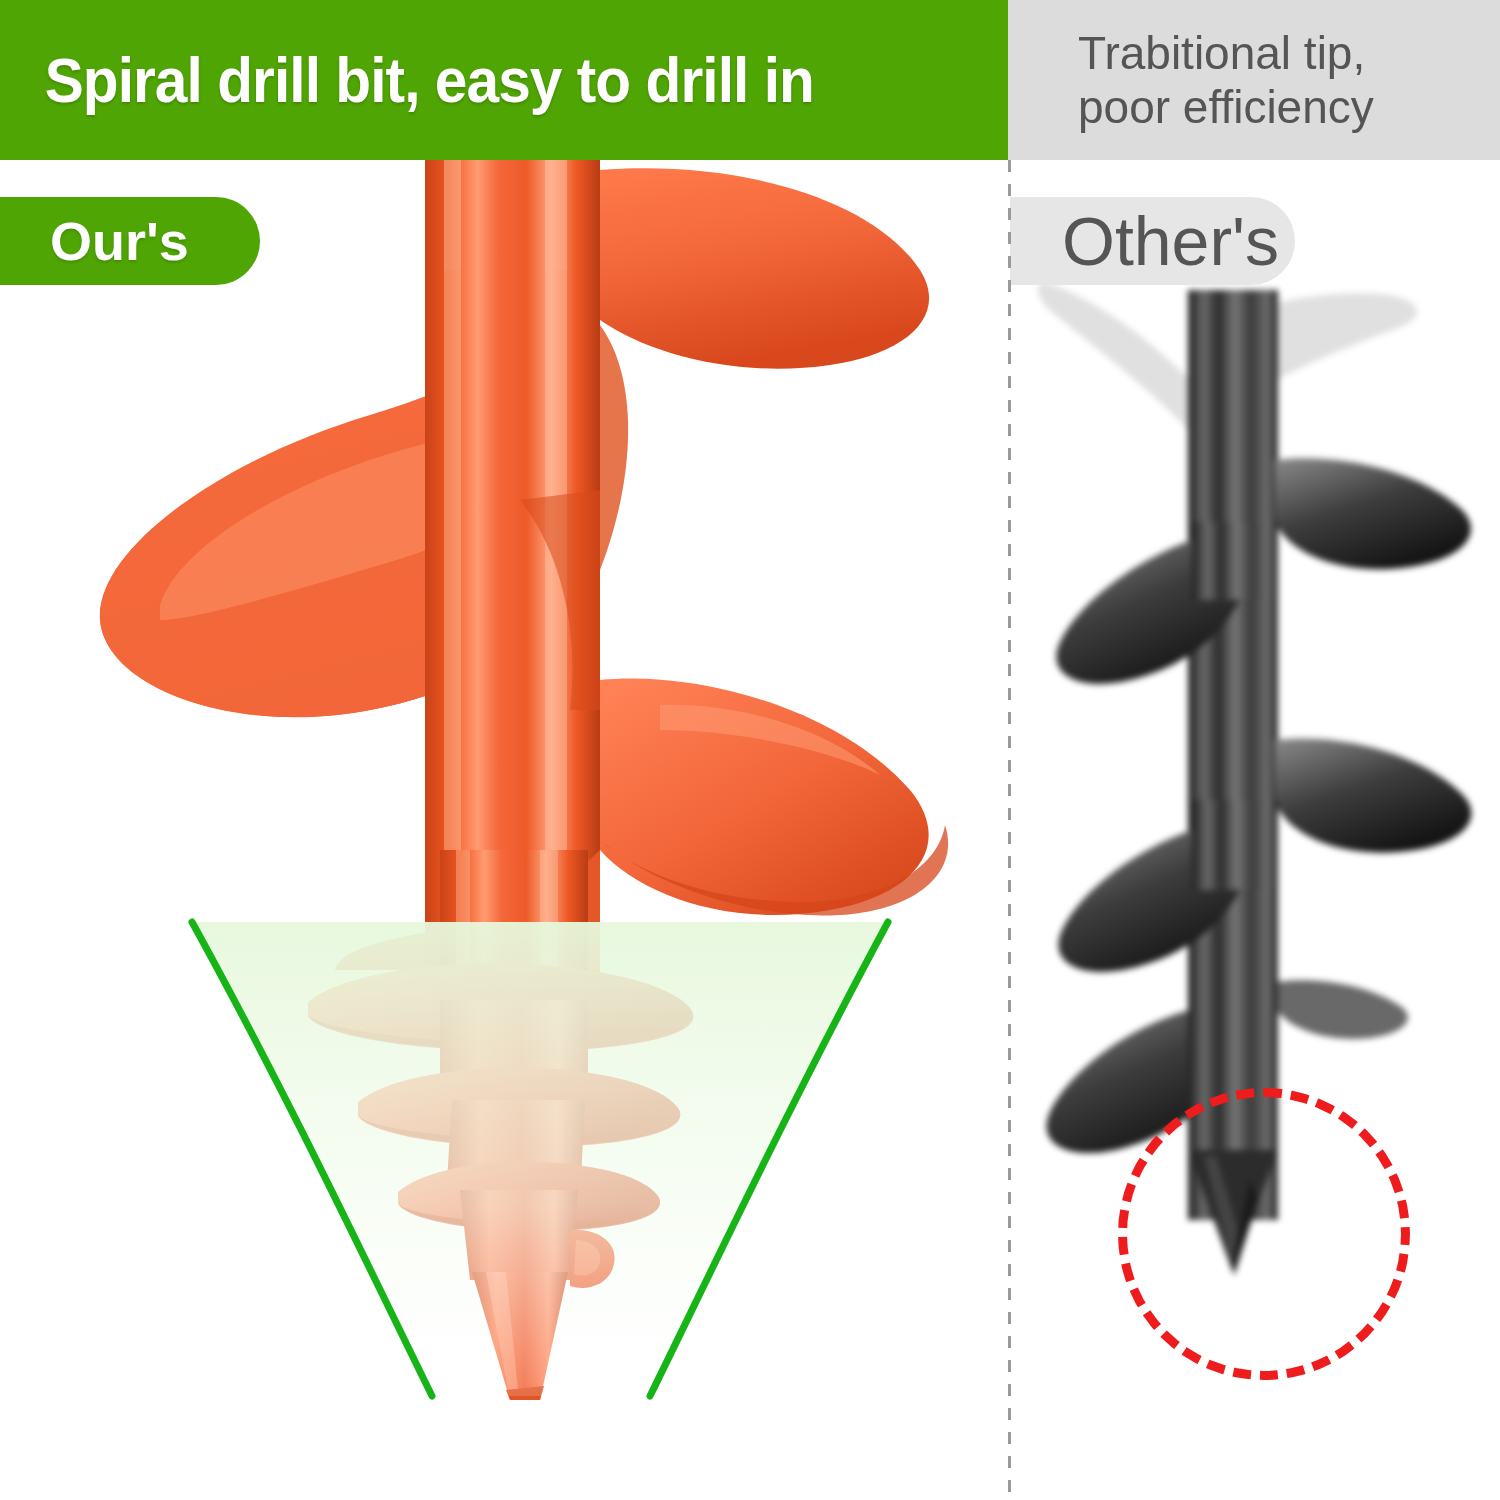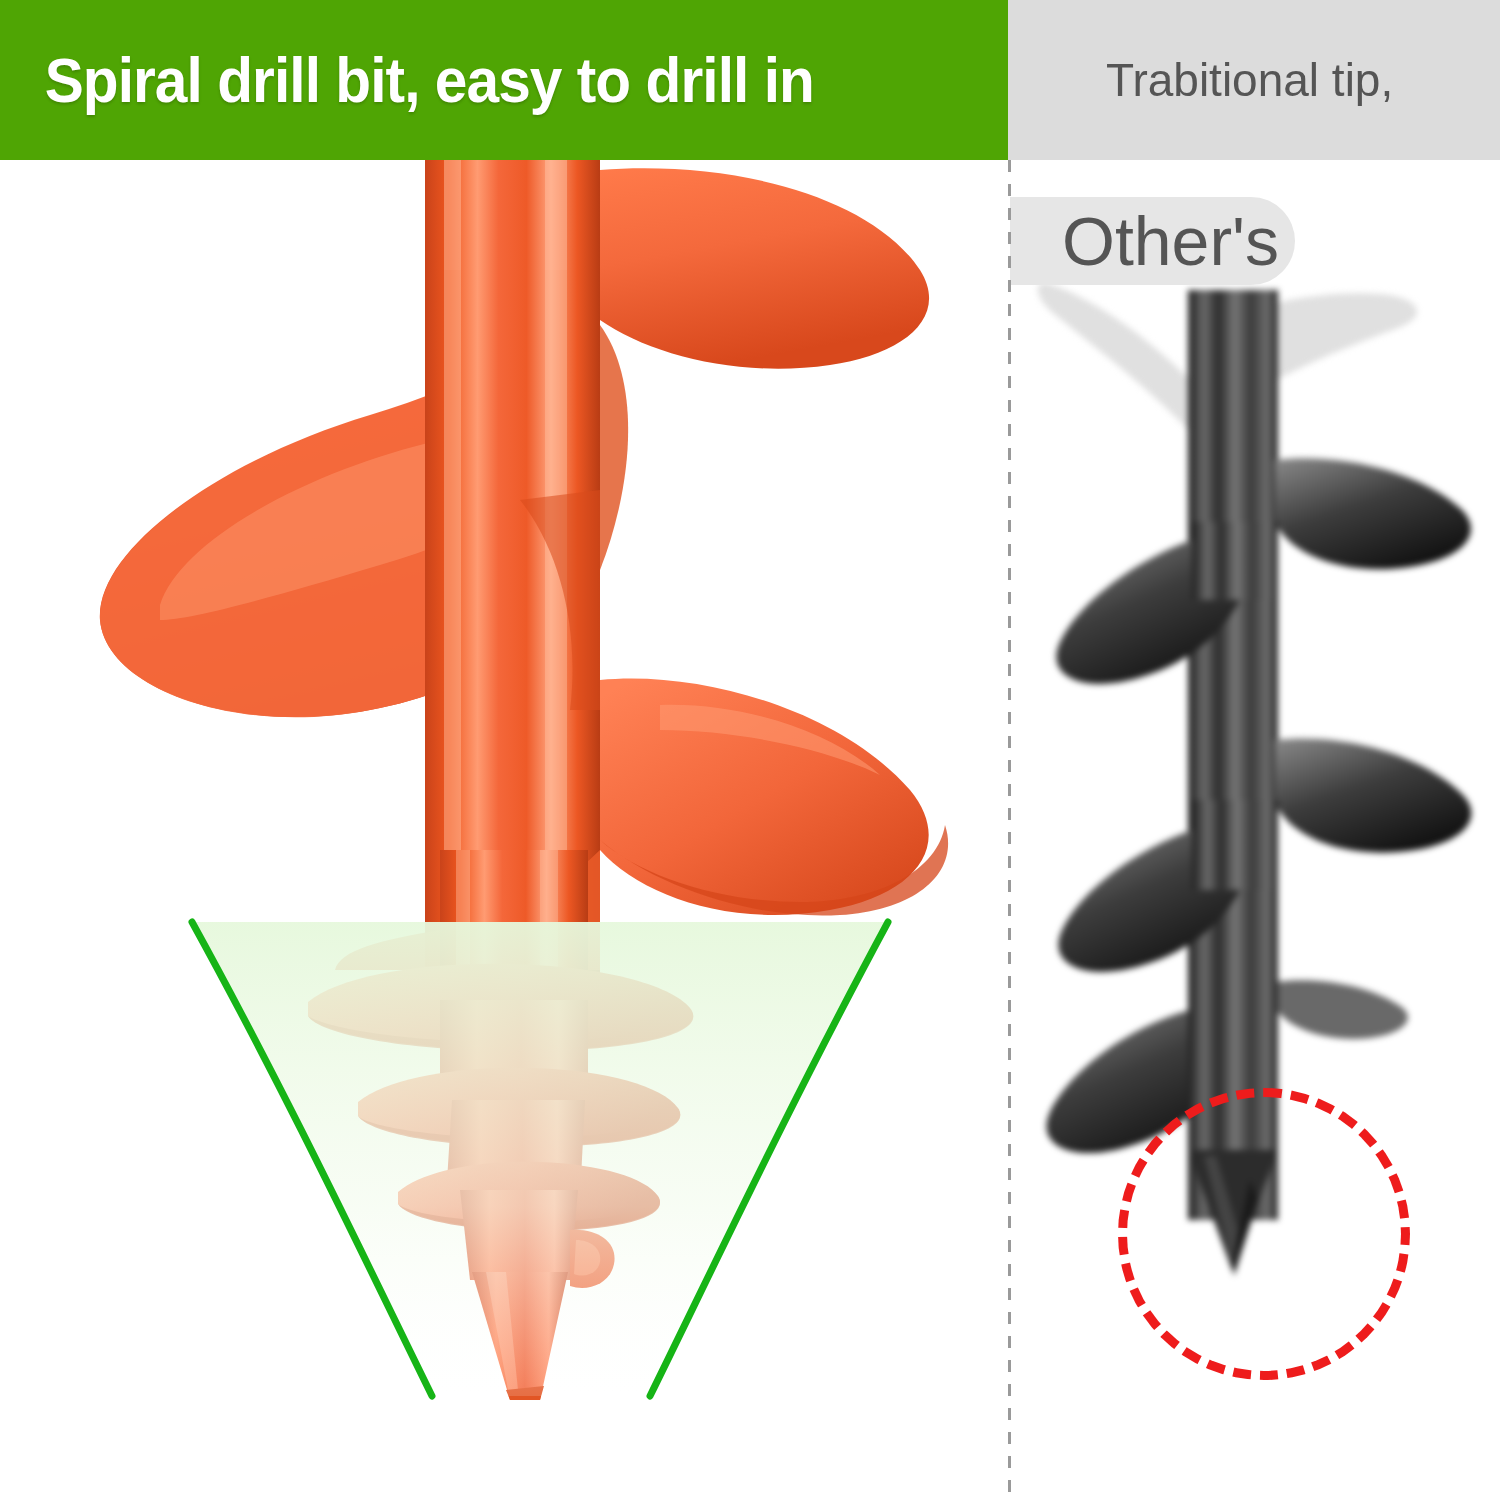--- a/index.html
+++ b/index.html
@@ -18,21 +18,21 @@
     letter-spacing:-1px; padding-left:48px; white-space:nowrap;
     transform:scaleX(0.93); transform-origin:left center;
     text-shadow:0 2px 3px rgba(0,0,0,.18);
   }
   .banner-right {
     position:absolute; left:1008px; top:0; width:492px; height:160px;
     background:var(--gray-head); display:flex; align-items:center;
   }
   .banner-right-text {
     color:#555555; font-size:46px; font-weight:400; line-height:1.18;
-    padding-left:70px; padding-right:8px;margin-left:28px;
+    padding-left:70px; padding-right:8px;
   }
 
   
   .badge {
     position:absolute; height:88px; display:flex; align-items:center;
     border-top-right-radius:46px; border-bottom-right-radius:46px;
   }
   .badge-ours {
     left:0; top:197px; width:260px; background:var(--green);
   }
@@ -236,23 +236,27 @@
 
   <div class="red-circle"></div>
 
   <div class="banner-left">
     <div class="banner-left-text">Spiral drill bit, easy to drill in</div>
   </div>
 
   <div class="banner-right">
     <div class="banner-right-text">
       <div>Trabitional tip,</div>
+      <div>poor efficiency</div>
     </div>
   </div>
 
+  <div class="badge badge-ours">
+    <span>Our's</span>
+  </div>
 
   <div class="badge badge-others">
     <span>Other's</span>
   </div>
 
   <div class="divider"></div>
 
 </div>
 
 </body></html>

